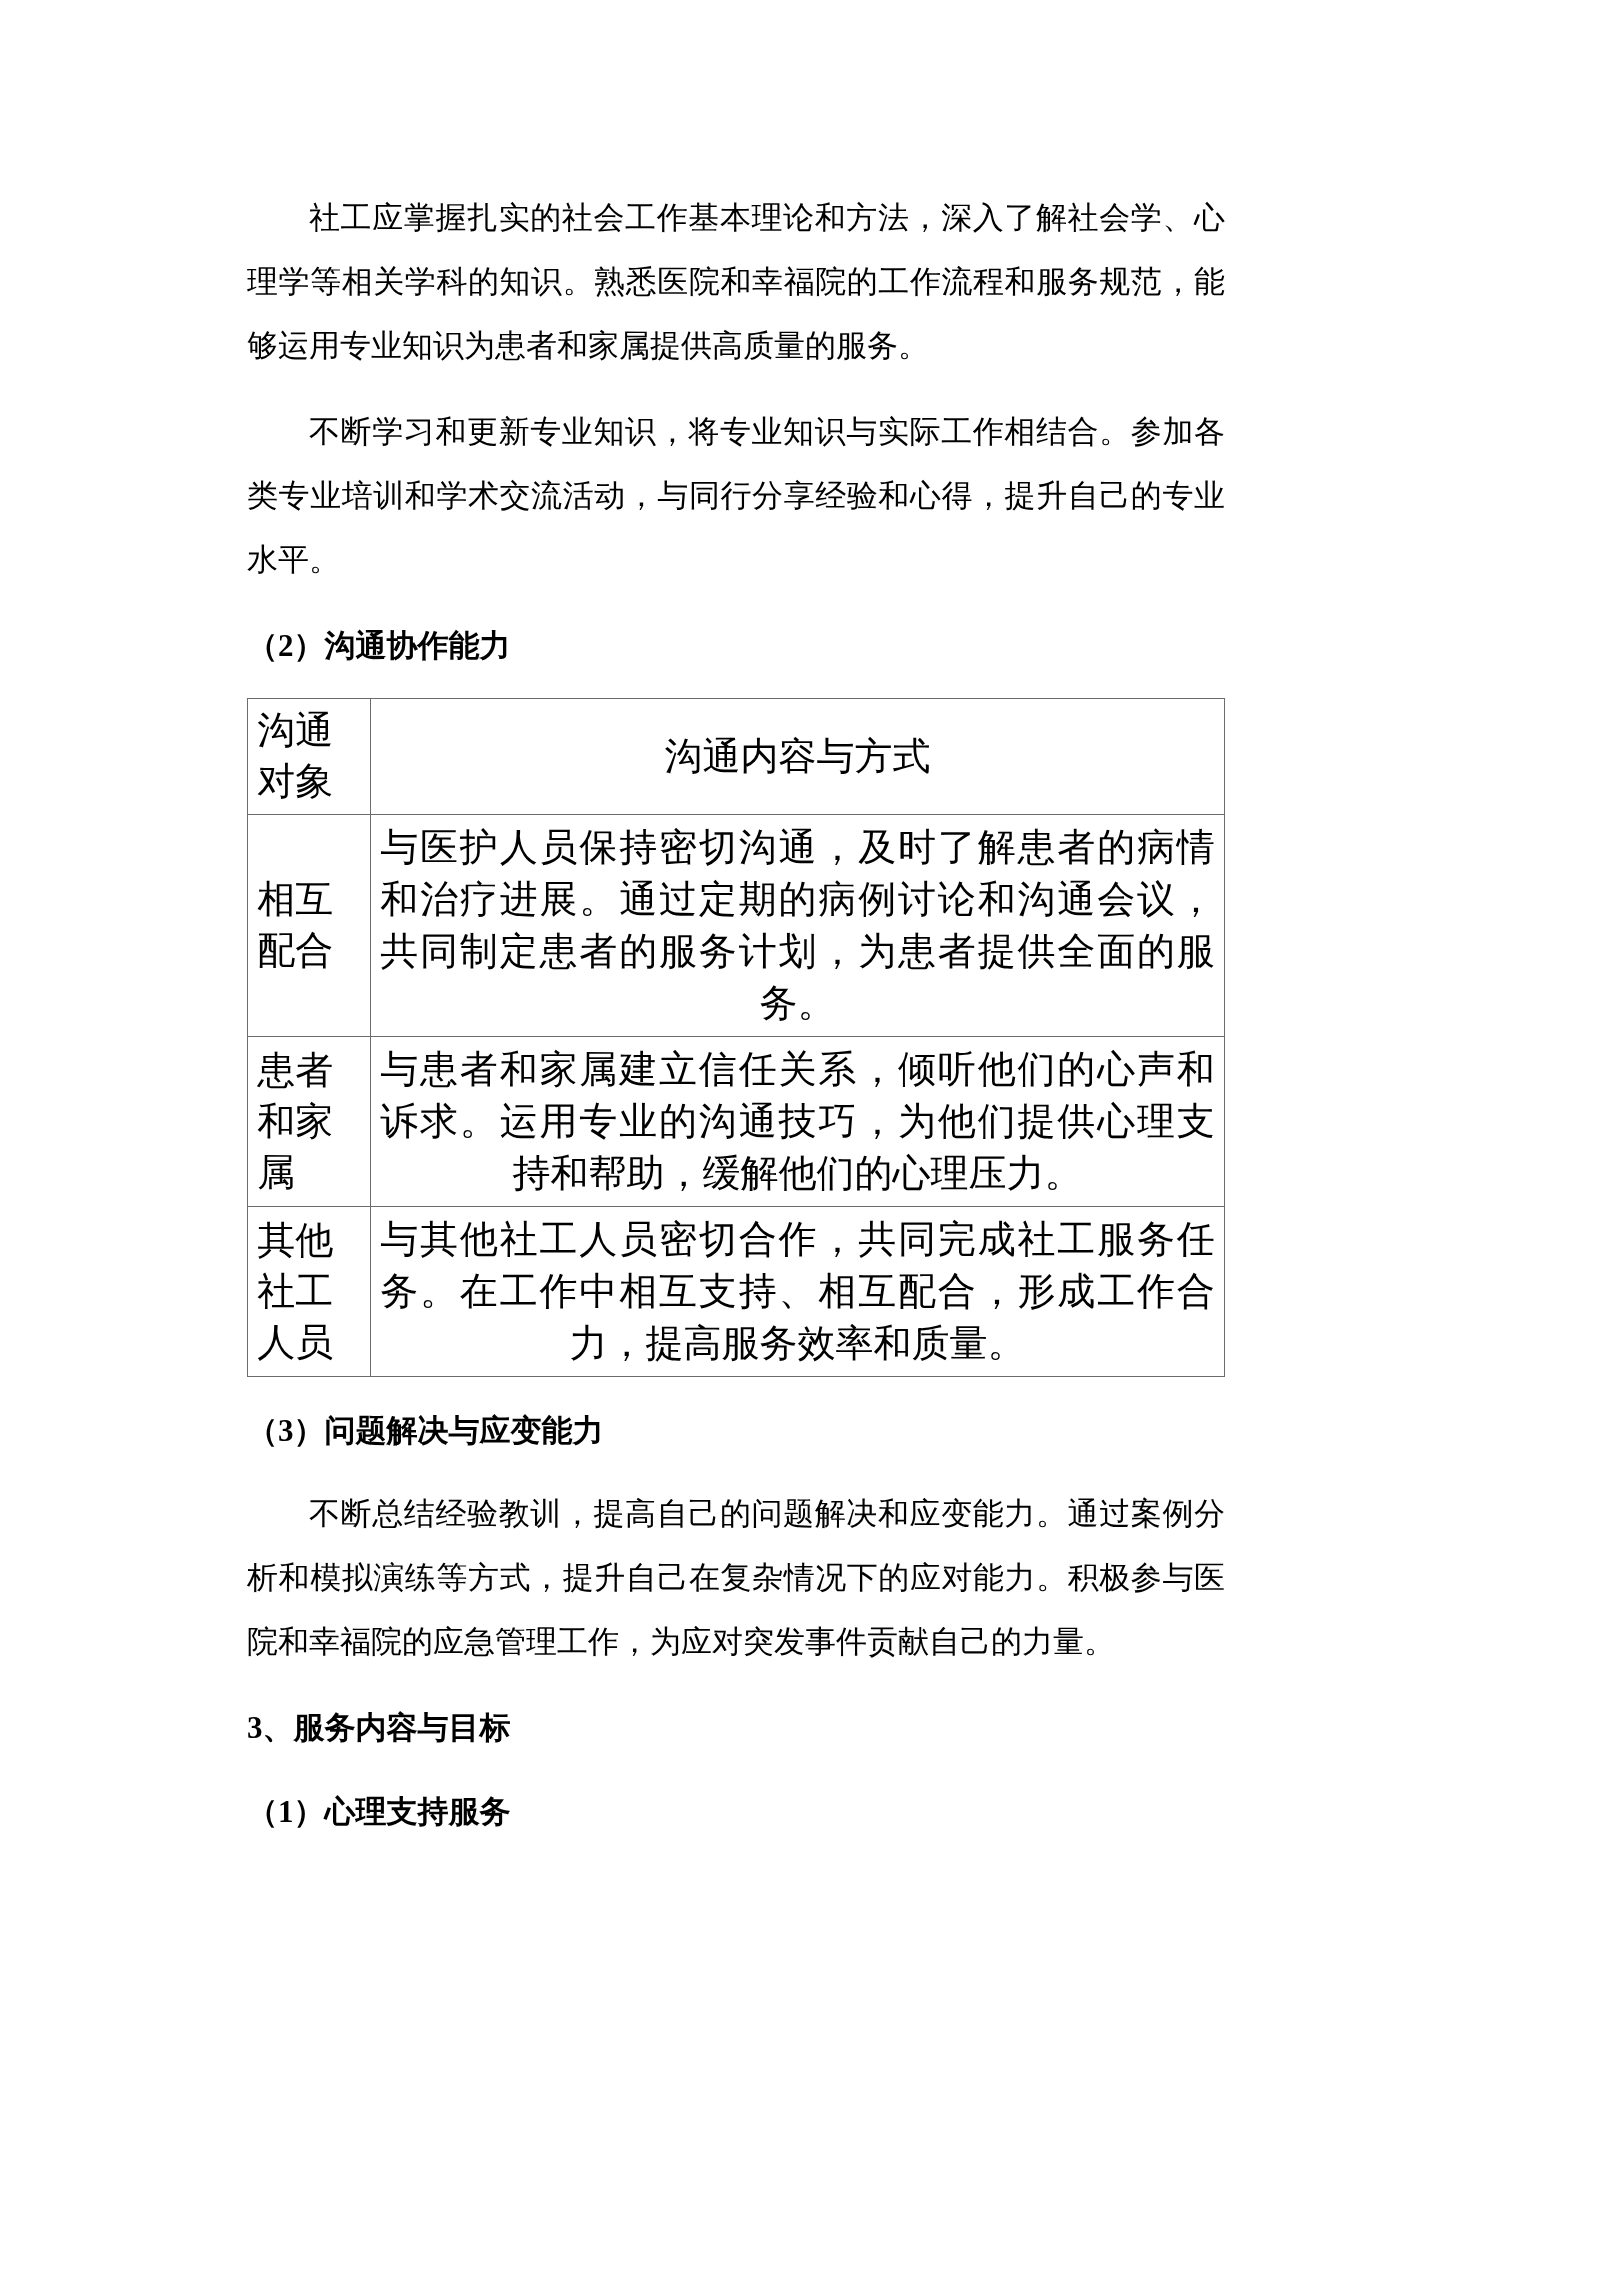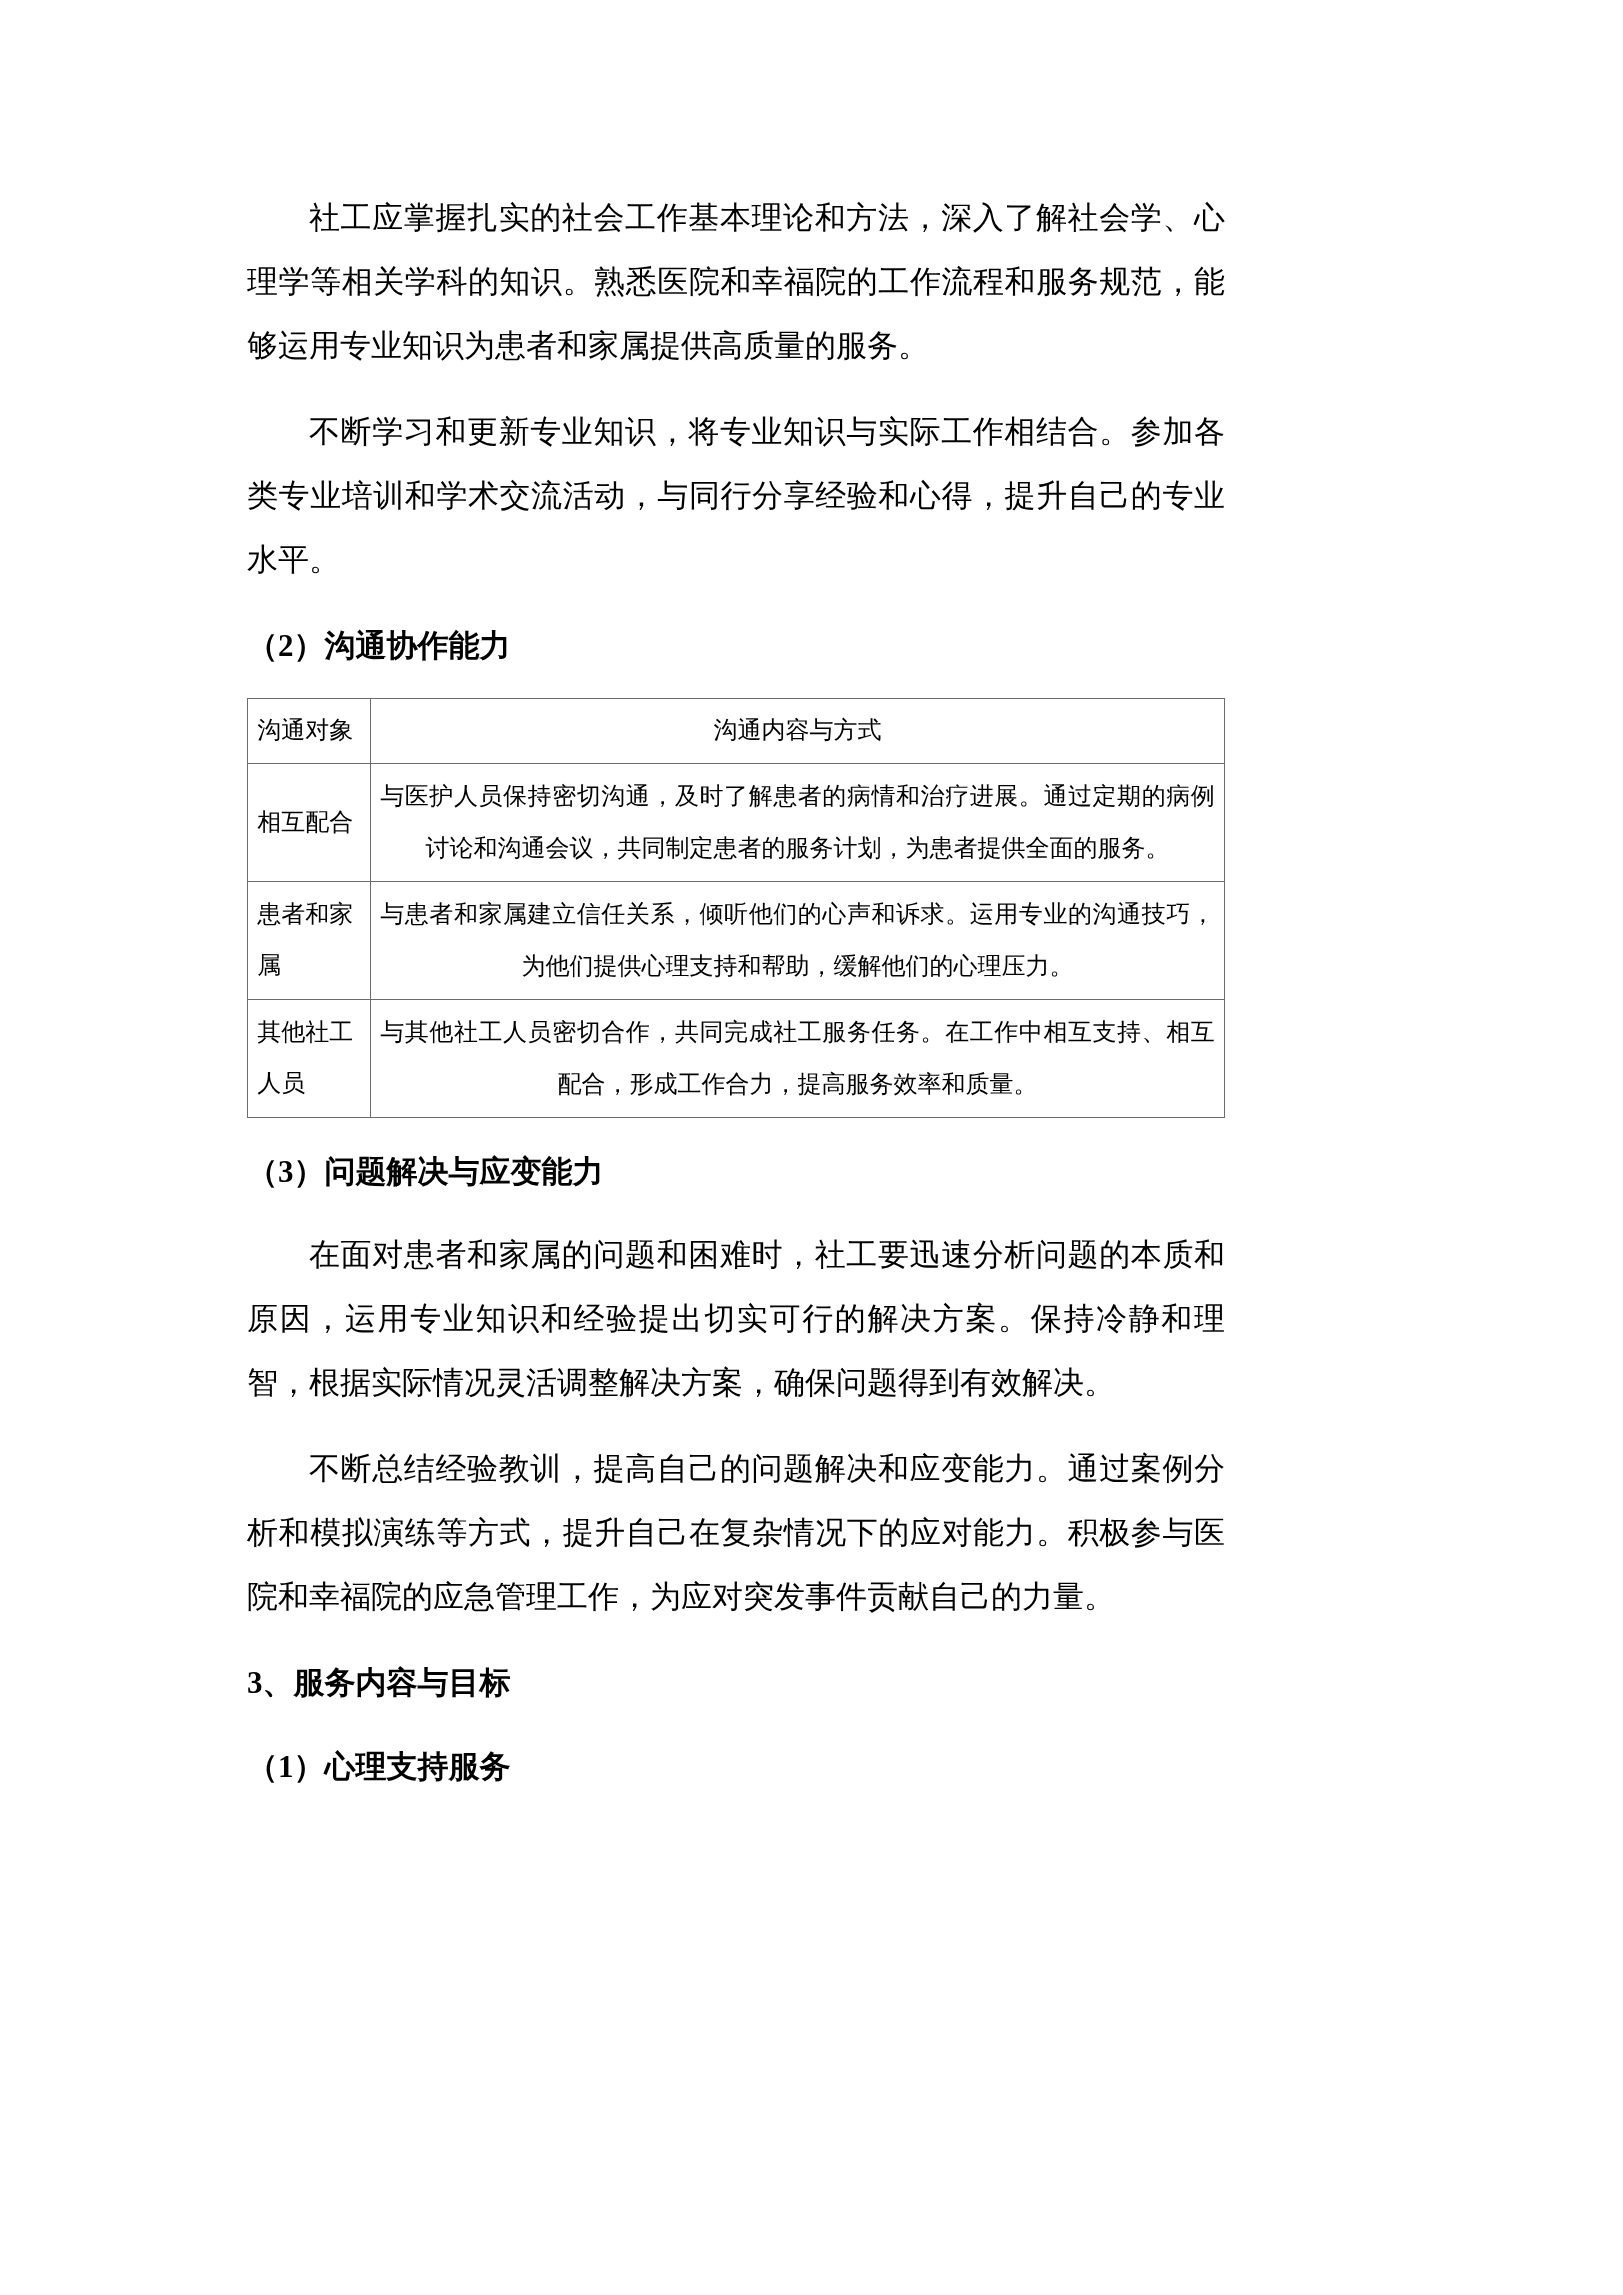--- a/index.html
+++ b/index.html
@@ -28,21 +28,21 @@
     margin: 0 0 19.6px 0;
     line-height: 64px;
     text-align: left;
     text-indent: 0;
     font-weight: bold;
   }
   table.comm-table {
     border-collapse: collapse;
     width: 100%;
     margin: 2.6px 0 22px 0;
-    font-size: 24px;
+    font-size: 38px;
     table-layout: fixed;
   }
   table.comm-table td, table.comm-table th {
     border: 1.3px solid #6b6b6b;
     padding: 6.5px 9.2px;
     vertical-align: middle;
     font-weight: normal;
     box-sizing: border-box;
   }
   .col-subject { width: 123px; }
@@ -93,20 +93,19 @@
       </tr>
       <tr>
         <td class="subject-cell">其他社工人员</td>
         <td class="content-cell">与其他社工人员密切合作，共同完成社工服务任务。在工作中相互支持、相互配合，形成工作合力，提高服务效率和质量。</td>
       </tr>
     </tbody>
   </table>
 
   <p class="heading">（3）问题解决与应变能力</p>
 
-  <p class="para">在面对患者和家属的问题和困难时，社工要迅速分析问题的本质和原因，运用专业知识和经验提出切实可行的解决方案。保持冷静和理智，根据实际情况灵活调整解决方案，确保问题得到有效解决。</p>
   <p class="para">不断总结经验教训，提高自己的问题解决和应变能力。通过案例分析和模拟演练等方式，提升自己在复杂情况下的应对能力。积极参与医院和幸福院的应急管理工作，为应对突发事件贡献自己的力量。</p>
 
   <p class="heading">3、服务内容与目标</p>
   <p class="heading">（1）心理支持服务</p>
 
 </div>
 
 
 </body></html>

